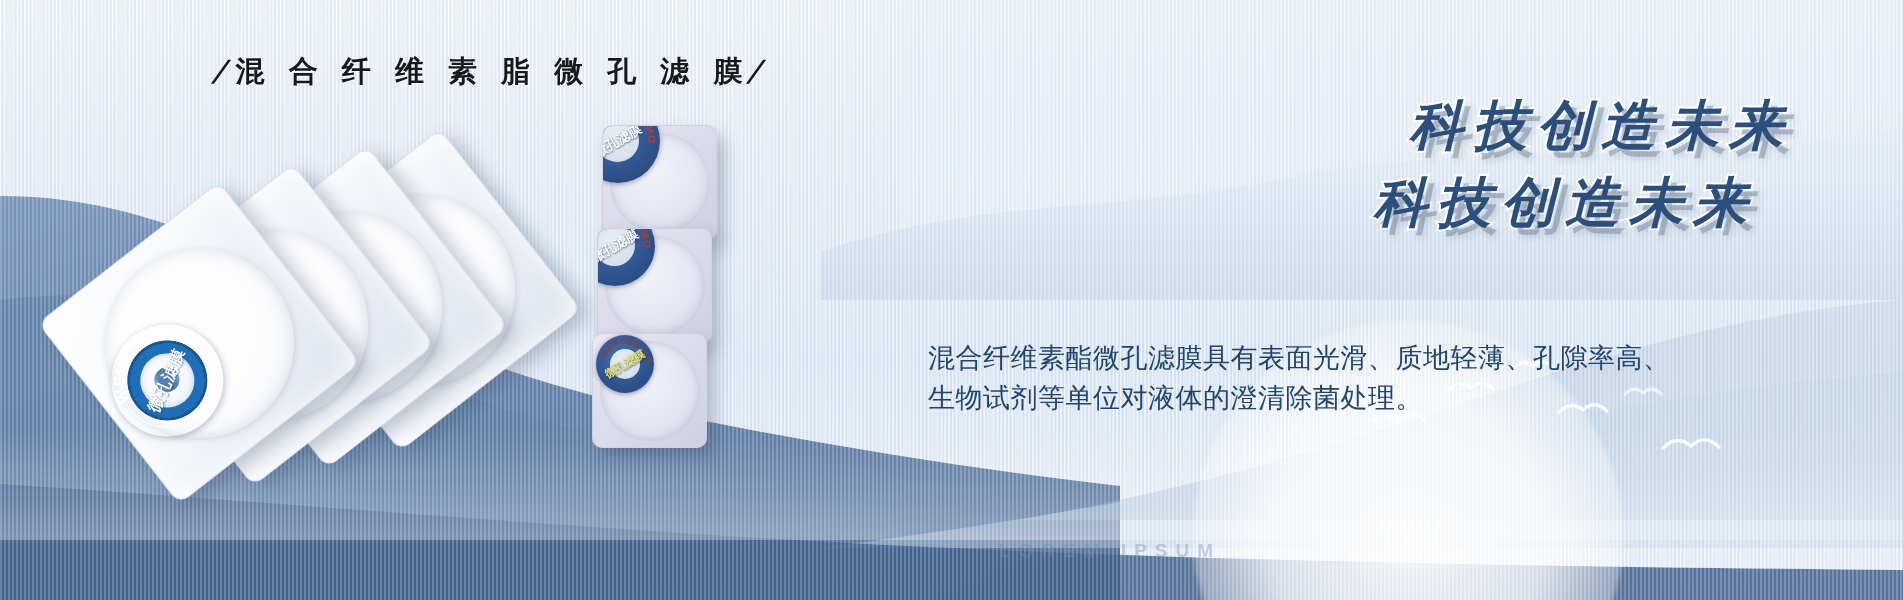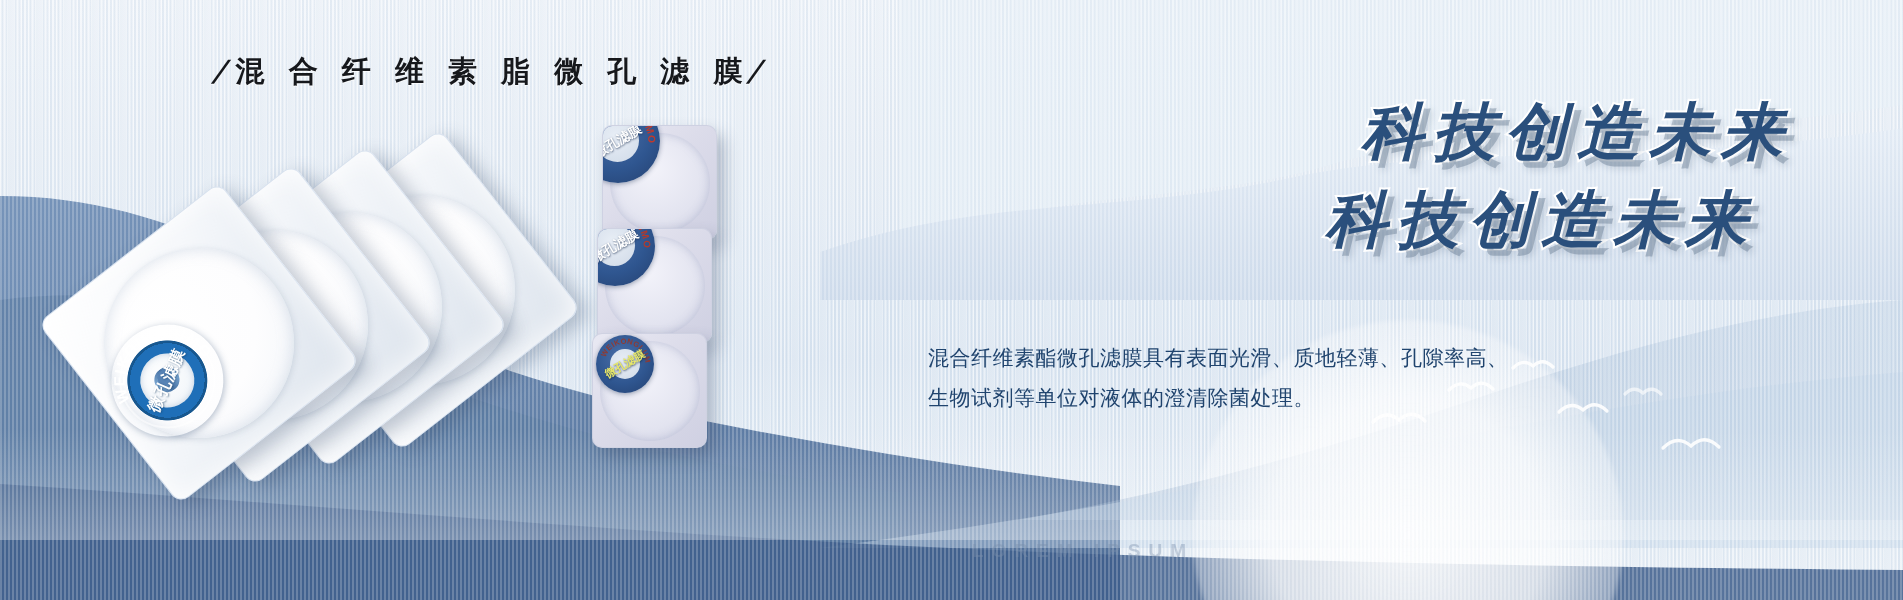--- a/index.html
+++ b/index.html
@@ -83,56 +83,57 @@
   .headline{
     position:absolute;
     right:110px; top:88px;
     text-align:right;
     white-space:nowrap;
   }
   .hl-line{
     font-family:"DejaVu Sans","Liberation Sans",sans-serif;
     font-weight:700;
     font-style:italic;
-    font-size:62px;
+    font-size:54px;
     line-height:1.42;
     letter-spacing:10px;
     color:#2a4f7c;
     -webkit-text-stroke:4px #ffffff;
     paint-order:stroke fill;
     text-shadow:
        7px 7px 0 rgba(90,110,135,.38),
        9px 9px 7px rgba(70,90,120,.22);
   }
   .hl-line.l2{ margin-right:36px; }
 
   
   .body-copy{
     position:absolute;
     left:928px; top:338px;
     width:720px;
   }
   .body-copy p{
     font-family:"DejaVu Serif","Liberation Serif",serif;
-    font-size:21px;
+    font-size:27px;
     line-height:40px;
     letter-spacing:.5px;
     color:#20446e;
     white-space:nowrap;
   }
 
   
   .watermark{
     position:absolute;
     left:972px; top:540px;
     font-size:19px;
     letter-spacing:8px;
     font-weight:600;
     color:rgba(120,142,170,0.38);
     white-space:nowrap;
+    padding-left:27px;
   }
 
   
   .products{ position:absolute; left:0; top:0; width:760px; height:600px; }
 
   
   .packet{
     position:absolute;
     width:230px; height:230px;
     border-radius:12px;

